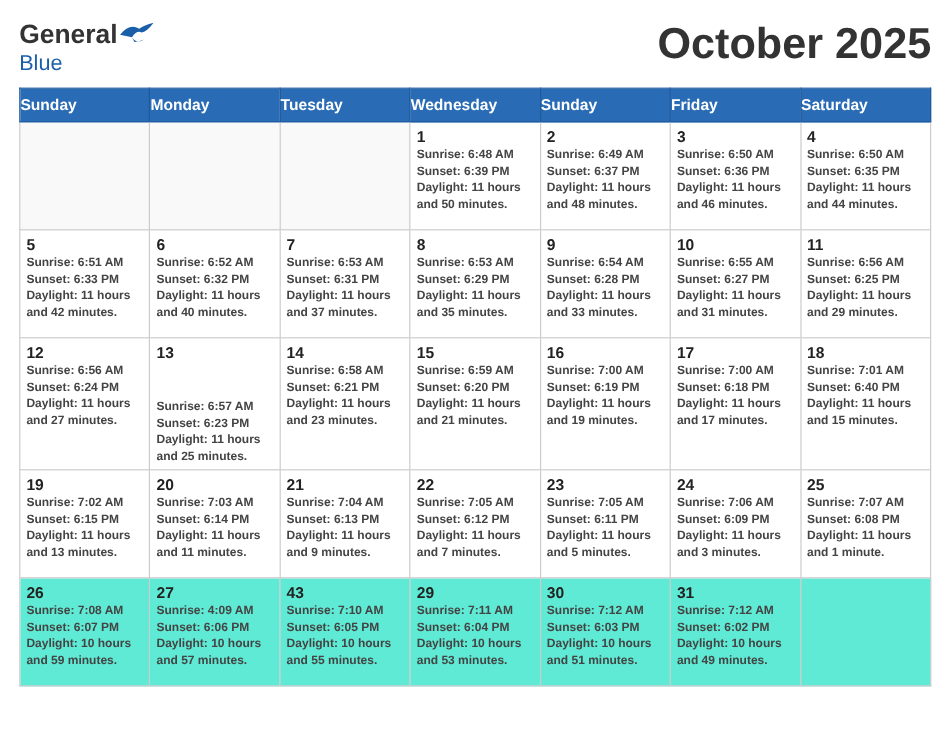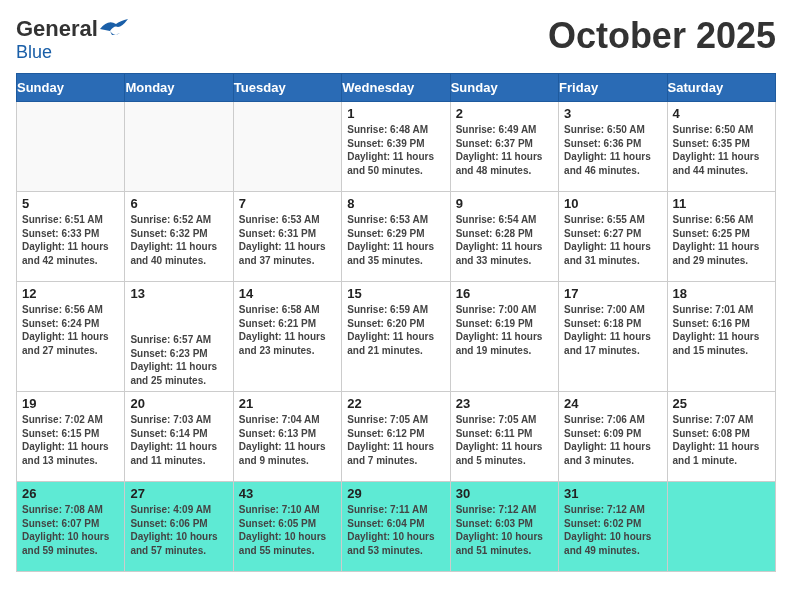--- a/index.html
+++ b/index.html
@@ -249,21 +249,21 @@
         <td>
           <div class="day-number">17</div>
           <div class="day-info" style="white-space: pre-line;">Sunrise: 7:00 AM
 Sunset: 6:18 PM
 Daylight: 11 hours
 and 17 minutes.</div>
         </td>
         <td>
           <div class="day-number">18</div>
           <div class="day-info" style="white-space: pre-line;">Sunrise: 7:01 AM
-Sunset: 6:16 PM
+Sunset: 6:40 PM
 Daylight: 11 hours
 and 15 minutes.</div>
         </td>
       </tr>
       <tr class="week-row">
         <td>
           <div class="day-number">19</div>
           <div class="day-info" style="white-space: pre-line;">Sunrise: 7:02 AM
 Sunset: 6:15 PM
 Daylight: 11 hours

